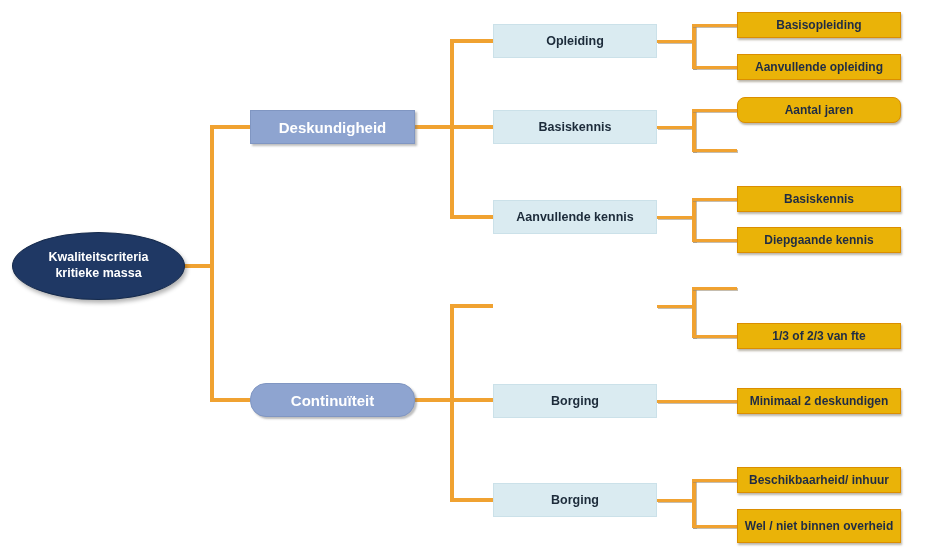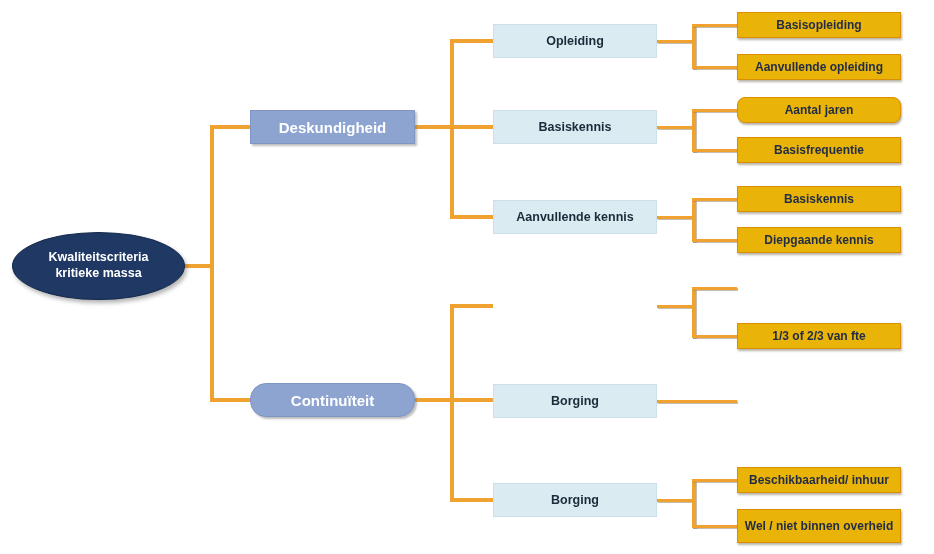--- a/index.html
+++ b/index.html
@@ -88,20 +88,20 @@
 
   <div class="node sub" style="left:493px;top:24px;width:164px;height:34px;">Opleiding</div>
   <div class="node sub" style="left:493px;top:110px;width:164px;height:34px;">Basiskennis</div>
   <div class="node sub" style="left:493px;top:200px;width:164px;height:34px;">Aanvullende kennis</div>
   <div class="node sub" style="left:493px;top:384px;width:164px;height:34px;">Borging</div>
   <div class="node sub" style="left:493px;top:483px;width:164px;height:34px;">Borging</div>
 
   <div class="node leaf" style="left:737px;top:12px;width:164px;height:26px;">Basisopleiding</div>
   <div class="node leaf" style="left:737px;top:54px;width:164px;height:26px;">Aanvullende opleiding</div>
   <div class="node leaf" style="left:737px;top:97px;width:164px;height:26px;border-radius:8px;">Aantal jaren</div>
-  <div class="node leaf" style="left:737px;top:137px;width:164px;height:26px;">Basisfrequentie</div>
   <div class="node leaf" style="left:737px;top:186px;width:164px;height:26px;">Basiskennis</div>
   <div class="node leaf" style="left:737px;top:227px;width:164px;height:26px;">Diepgaande kennis</div>
   <div class="node leaf" style="left:737px;top:323px;width:164px;height:26px;">1/3 of 2/3 van fte</div>
+  <div class="node leaf" style="left:737px;top:388px;width:164px;height:26px;">Minimaal 2 deskundigen</div>
   <div class="node leaf" style="left:737px;top:467px;width:164px;height:26px;">Beschikbaarheid/ inhuur</div>
   <div class="node leaf" style="left:737px;top:509px;width:164px;height:34px;">Wel / niet binnen overheid</div>
 
 </div>
 
 </body></html>

